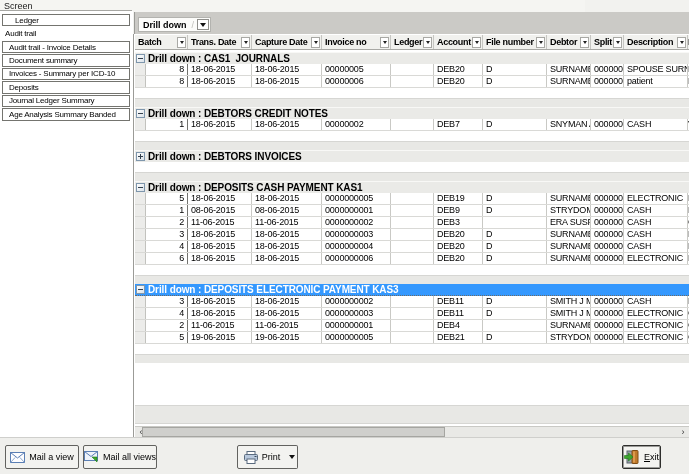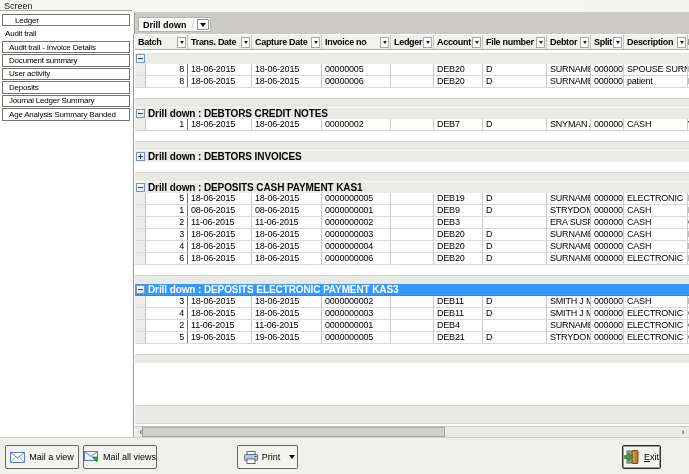--- a/index.html
+++ b/index.html
@@ -110,21 +110,21 @@
   <div class="topband">
     <span class="screen-label">Screen</span>
     <div class="screen-divider"></div>
   </div>
 
   <div class="sidebar" id="sidebar">
       <div class="side-item first">Ledger</div>
       <div class="side-item selected">Audit trail</div>
       <div class="side-item">Audit trail - Invoice Details</div>
       <div class="side-item">Document summary</div>
-      <div class="side-item">User activity</div>
+      <div class="side-item">Invoices - Summary per ICD-10</div>
       <div class="side-item">Deposits</div>
       <div class="side-item">Journal Ledger Summary</div>
       <div class="side-item">Age Analysis Summary Banded</div>
     </div>
 
   <div class="toolbar">
     <div class="drill">
       <span class="drill-label">Drill down</span>
       <span class="drill-slash">/</span>
       <span class="drill-arrow-btn">
@@ -198,20 +198,21 @@
         <div class="hcell" style="width: 30px;">
           <span class="hlabel">L</span>
         </div>
       </div>
     <div class="grid-body" id="gridbody">
         <div class="band white" style="height: 2px;"></div>
         <div class="group-row">
           <span class="expand-box">
             <span class="minus"></span>
           </span>
+          <span class="group-title">Drill down : CAS1  JOURNALS</span>
         </div>
         <div class="data-row">
           <div class="dcell gutter" style="width: 11px;"></div>
           <div class="dcell num" style="width: 42px;">8</div>
           <div class="dcell" style="width: 64px;">18-06-2015</div>
           <div class="dcell" style="width: 70px;">18-06-2015</div>
           <div class="dcell" style="width: 69px;">00000005</div>
           <div class="dcell" style="width: 43px;"></div>
           <div class="dcell" style="width: 49px;">DEB20</div>
           <div class="dcell" style="width: 64px;">D</div>

